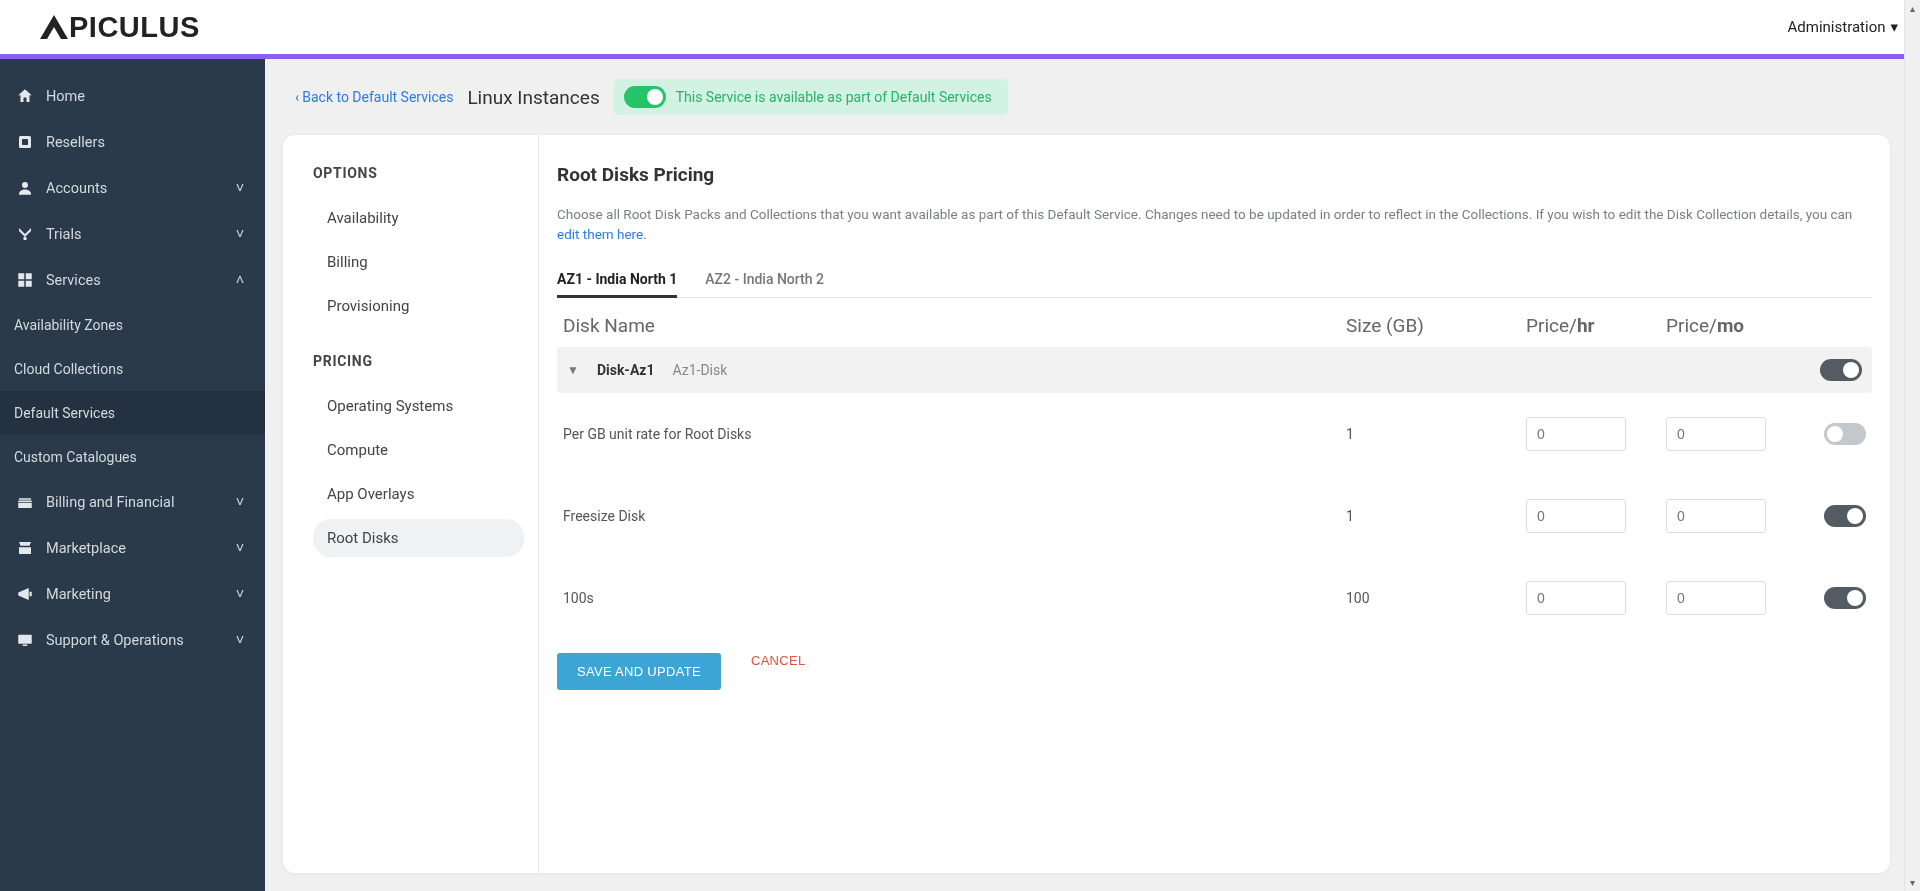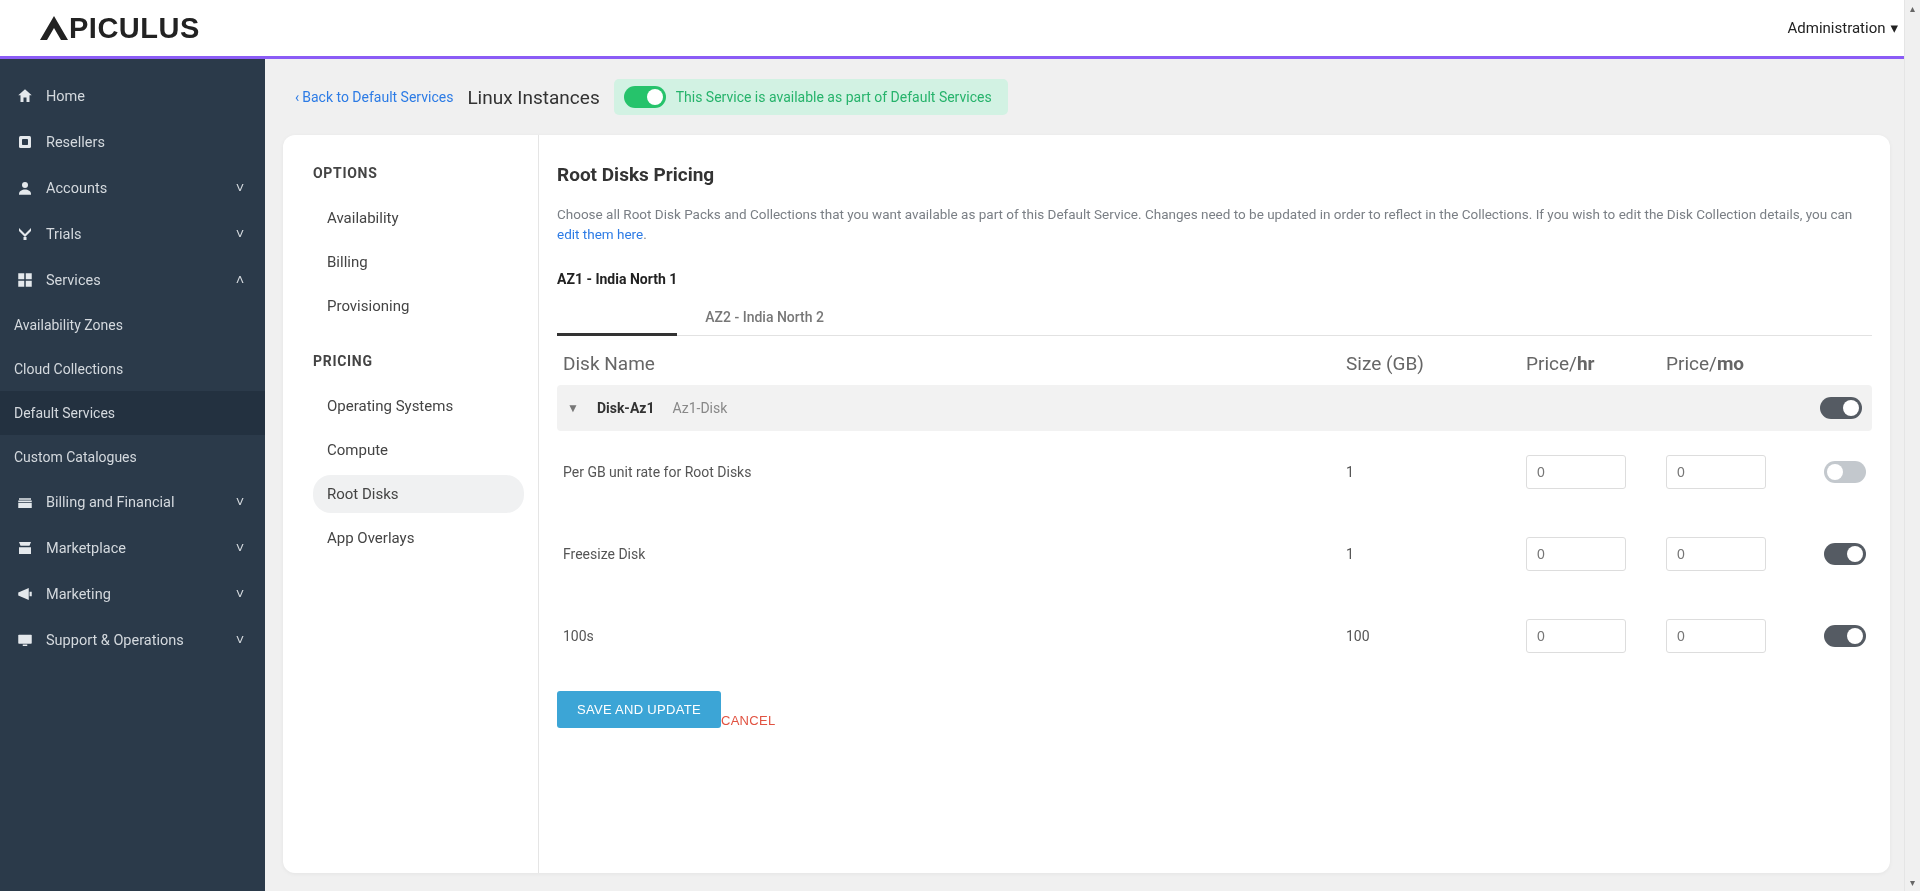--- a/index.html
+++ b/index.html
@@ -8,21 +8,21 @@
     background: #f0f0f0;
     width: 1920px;
     height: 891px;
     overflow: hidden;
     display: flex;
     flex-direction: column;
   }
   .top-header {
     height: 59px;
     background: #fff;
-    border-bottom: 3px solid #8b5cf6;
+    border-bottom: 5px solid #8b5cf6;
     display: flex;
     align-items: center;
     padding: 0 22px 0 40px;
     justify-content: space-between;
     flex-shrink: 0;
   }
   .logo {
     font-family: Arial, sans-serif;
     font-weight: 900;
     font-size: 29px;
@@ -190,21 +190,21 @@
   }
   .tab {
     padding: 8px 0;
     font-size: 14px;
     font-weight: 700;
     color: #222;
     cursor: pointer;
     border-bottom: 3px solid transparent;
     margin-bottom: -1px;
   }
-  .tab.inactive { color:#777; font-weight:500;margin-top:38px;}
+  .tab.inactive { color:#777; font-weight:500;}
   .tab.active { border-bottom-color:#333; }
 
   .disk-header-row {
     display:flex;
     padding: 10px 6px;
     font-size: 19px;
     color:#666;
   }
   .col-name { flex: 1.5; }
   .col-size { width: 180px; }
@@ -238,21 +238,21 @@
     height: 34px;
     border:1px solid #ddd;
     border-radius:3px;
     padding: 0 10px;
     font-size:14px;
     color:#888;
     background:#fff;
   }
   .price-input:disabled { background:#fff; color:#bbb; }
 
-  .actions { display:flex; align-items:flex-end; margin-top:14px;}
+  .actions { display:flex; gap:30px; align-items:flex-start; margin-top:14px;}
   .btn-primary {
     background:#3ca5d6;
     color:#fff; border:none;
     padding: 11px 20px;
     font-size:13px;
     letter-spacing:.3px;
     border-radius:3px;
     cursor:pointer;
   }
   .btn-cancel {
@@ -406,22 +406,22 @@
         <div class="sect-title">OPTIONS</div>
         <div id="sect1">
             <div class="left-item">Availability</div>
             <div class="left-item">Billing</div>
             <div class="left-item">Provisioning</div>
           </div>
         <div class="sect-title second">PRICING</div>
         <div id="sect2">
             <div class="left-item">Operating Systems</div>
             <div class="left-item">Compute</div>
+            <div class="left-item">App Overlays</div>
             <div class="left-item active">Root Disks</div>
-            <div class="left-item">App Overlays</div>
           </div>
       </div>
 
       <div class="right-pane">
         <div class="rp-title">Root Disks Pricing</div>
         <div class="rp-desc">
           <span>Choose all Root Disk Packs and Collections that you want available as part of this Default Service. Changes need to be updated in order to reflect in the Collections. If you wish to edit the Disk Collection details, you can </span><a>edit them here</a><span>.</span>
         </div>
 
         <div class="tabs" id="tabs">

